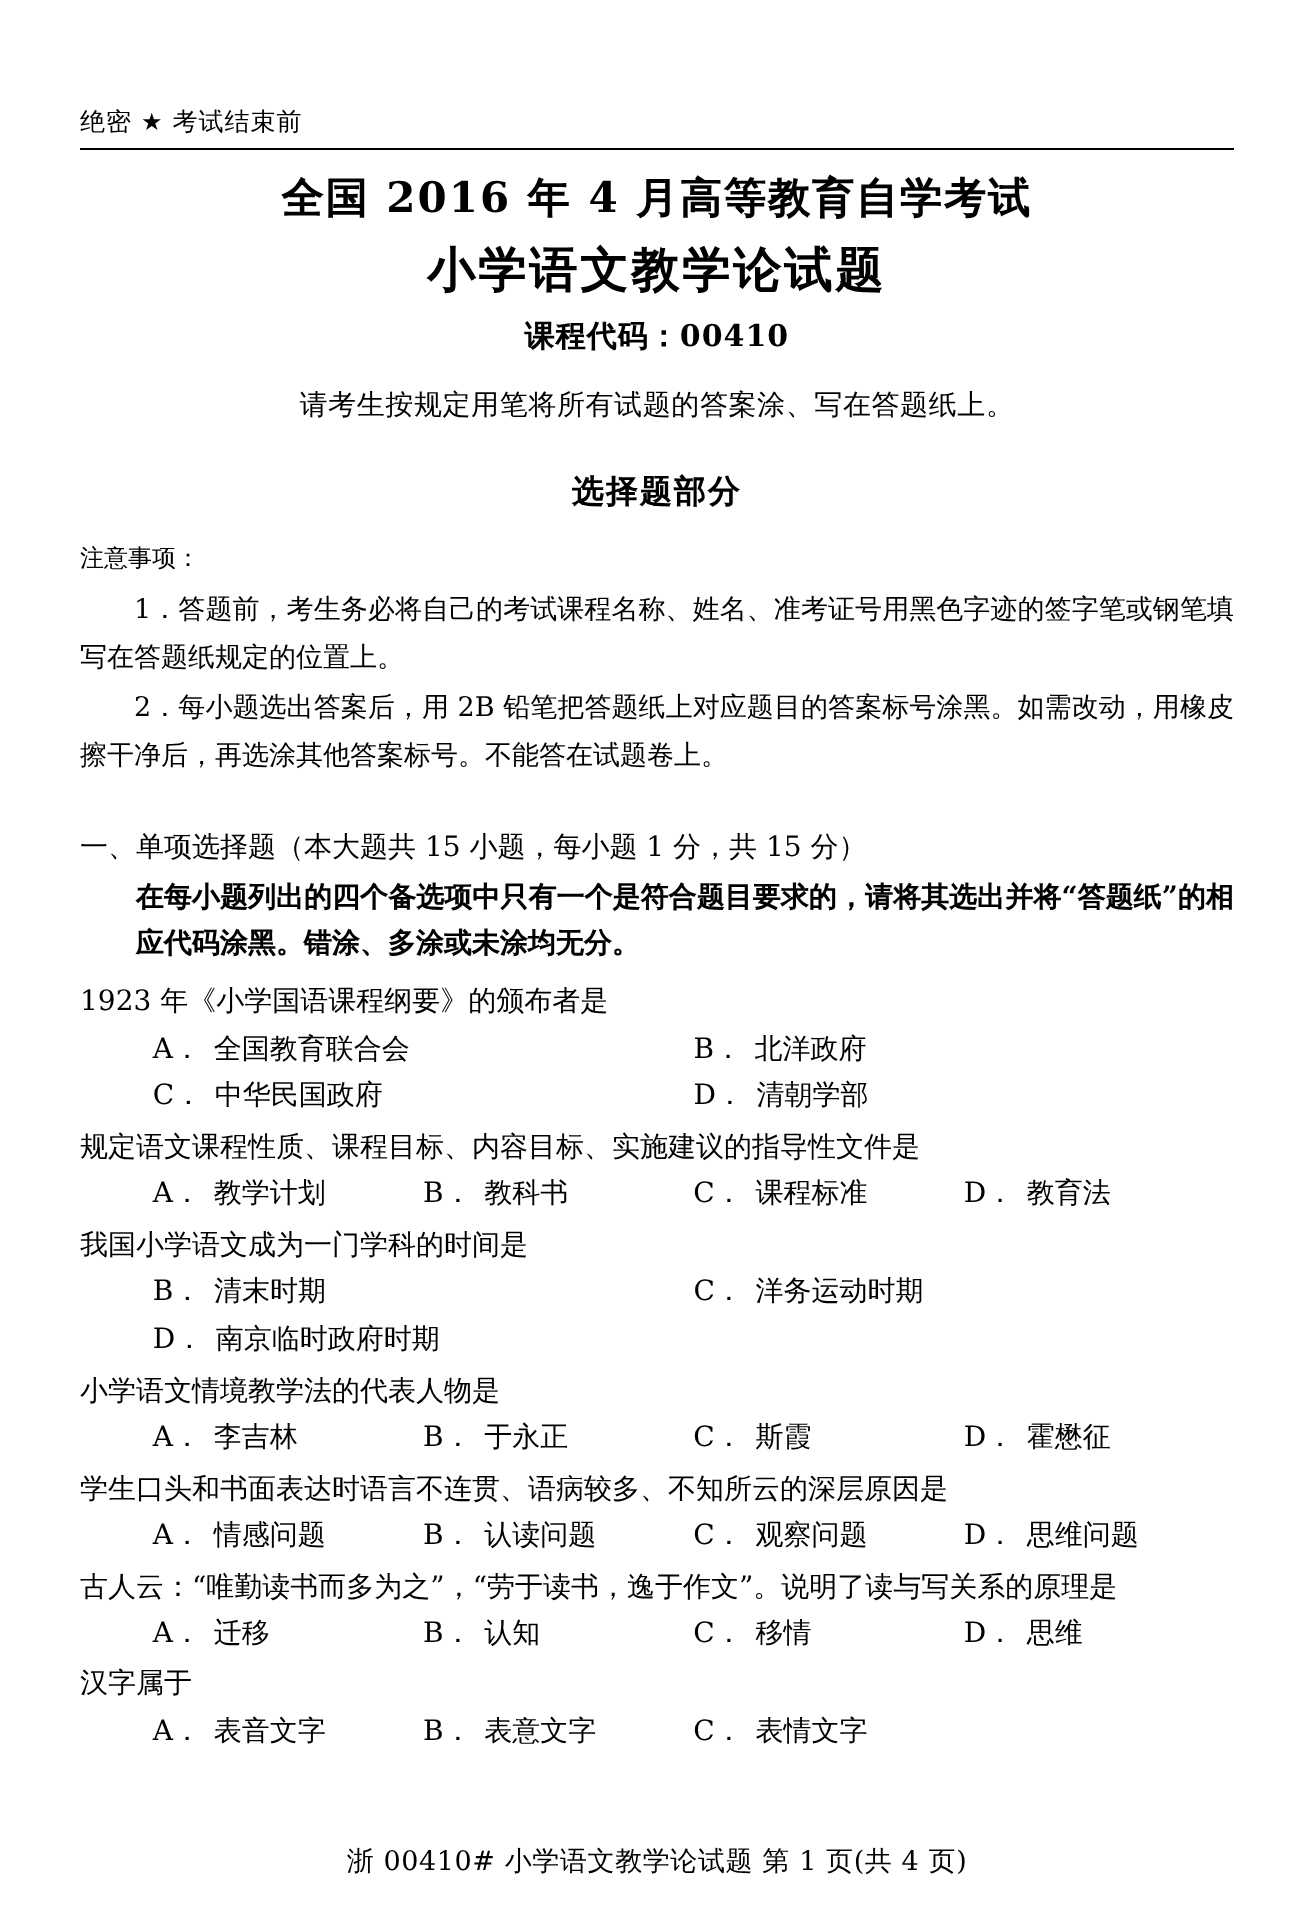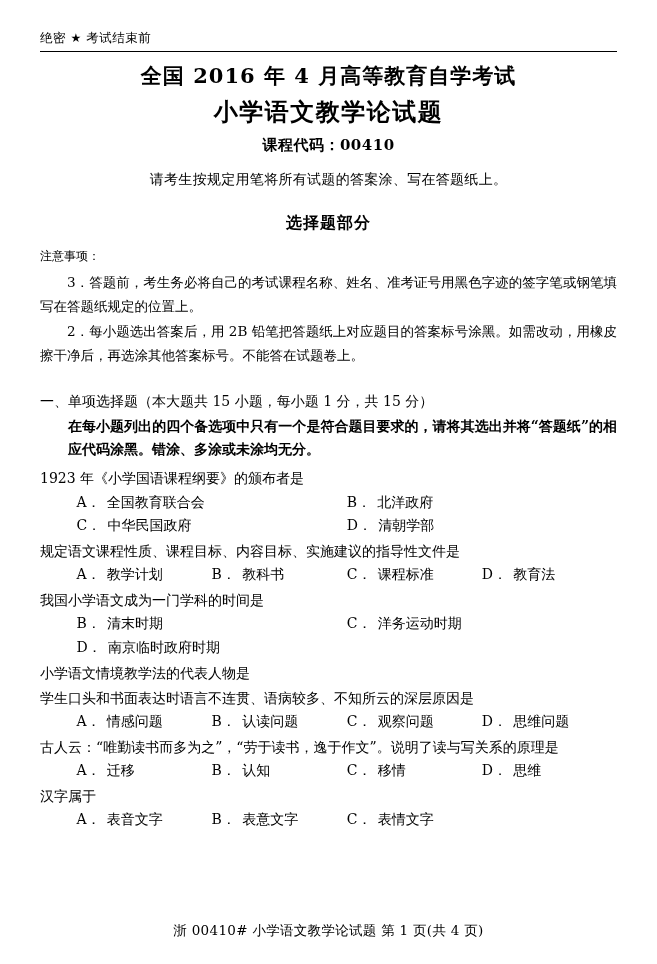--- a/index.html
+++ b/index.html
@@ -18,20 +18,21 @@
     position: relative;
     width: 657px;
     height: 964px;
     box-sizing: border-box;
     padding: 30px 40px 0 40px;
   }
   .secret-line {
     font-size: 12.5px;
     letter-spacing: 0.5px;
     margin-bottom: 4px;
+    margin-top: 23px;
   }
   .secret-line .star { font-size: 12px; }
   .rule {
     border: 0;
     border-top: 1.2px solid #000;
     margin: 2px 0 10px 0;
   }
   .title1 {
     text-align: center;
     font-size: 21px;
@@ -134,21 +135,21 @@
 
   <div class="title1">全国 2016 年 4 月高等教育自学考试</div>
   <div class="title2">小学语文教学论试题</div>
   <div class="title3">课程代码：00410</div>
 
   <div class="instruction">请考生按规定用笔将所有试题的答案涂、写在答题纸上。</div>
 
   <div class="section-head">选择题部分</div>
 
   <div class="notice-title">注意事项：</div>
-  <div class="notice-item">3．答题前，考生务必将自己的考试课程名称、姓名、准考证号用黑色字迹的签字笔或钢笔填写在答题纸规定的位置上。</div>
+  <div class="notice-item">1．答题前，考生务必将自己的考试课程名称、姓名、准考证号用黑色字迹的签字笔或钢笔填写在答题纸规定的位置上。</div>
   <div class="notice-item">2．每小题选出答案后，用 2B 铅笔把答题纸上对应题目的答案标号涂黑。如需改动，用橡皮擦干净后，再选涂其他答案标号。不能答在试题卷上。</div>
 
   <div class="part-head">一、单项选择题（本大题共 15 小题，每小题 1 分，共 15 分）</div>
   <div class="part-sub">在每小题列出的四个备选项中只有一个是符合题目要求的，请将其选出并将“答题纸”的相应代码涂黑。错涂、多涂或未涂均无分。</div>
 
   <div>
 
     <div class="q">
       <div class="q-stem">1923 年《小学国语课程纲要》的颁布者是</div>
       <div class="opts two-col">
@@ -173,20 +174,26 @@
       <div class="q-stem">我国小学语文成为一门学科的时间是</div>
       <div class="opts two-col">
         <div class="opt"><span class="lbl">B．</span><span>清末时期</span></div>
         <div class="opt"><span class="lbl">C．</span><span>洋务运动时期</span></div>
         <div class="opt"><span class="lbl">D．</span><span>南京临时政府时期</span></div>
       </div>
     </div>
 
     <div class="q">
       <div class="q-stem">小学语文情境教学法的代表人物是</div>
+      <div class="opts four-col">
+        <div class="opt"><span class="lbl">A．</span><span>李吉林</span></div>
+        <div class="opt"><span class="lbl">B．</span><span>于永正</span></div>
+        <div class="opt"><span class="lbl">C．</span><span>斯霞</span></div>
+        <div class="opt"><span class="lbl">D．</span><span>霍懋征</span></div>
+      </div>
     </div>
 
     <div class="q">
       <div class="q-stem">学生口头和书面表达时语言不连贯、语病较多、不知所云的深层原因是</div>
       <div class="opts four-col">
         <div class="opt"><span class="lbl">A．</span><span>情感问题</span></div>
         <div class="opt"><span class="lbl">B．</span><span>认读问题</span></div>
         <div class="opt"><span class="lbl">C．</span><span>观察问题</span></div>
         <div class="opt"><span class="lbl">D．</span><span>思维问题</span></div>
       </div>

